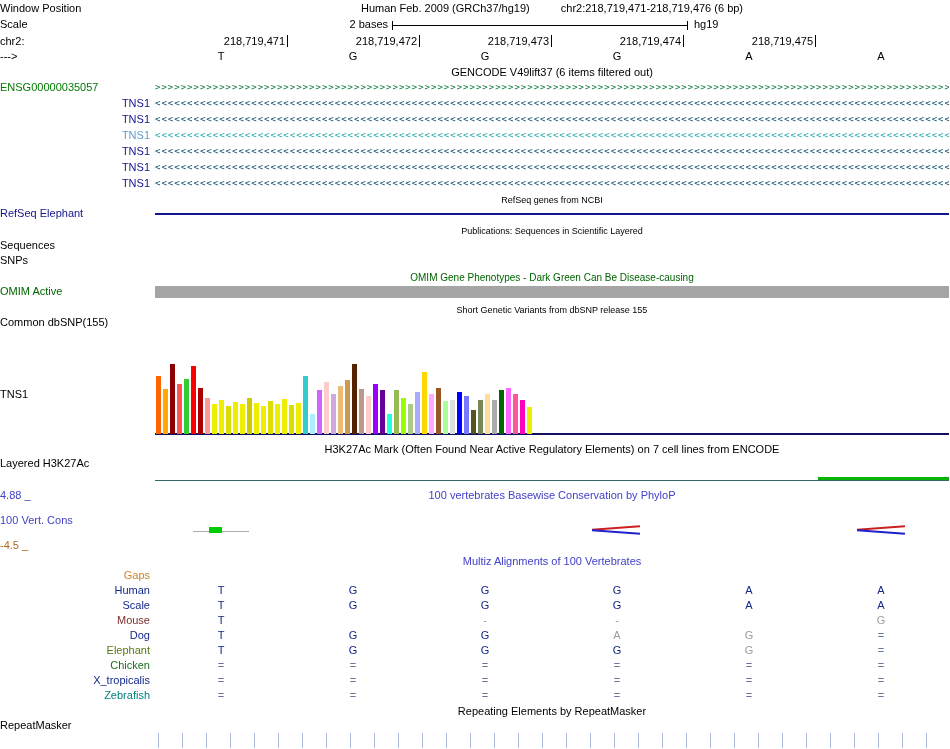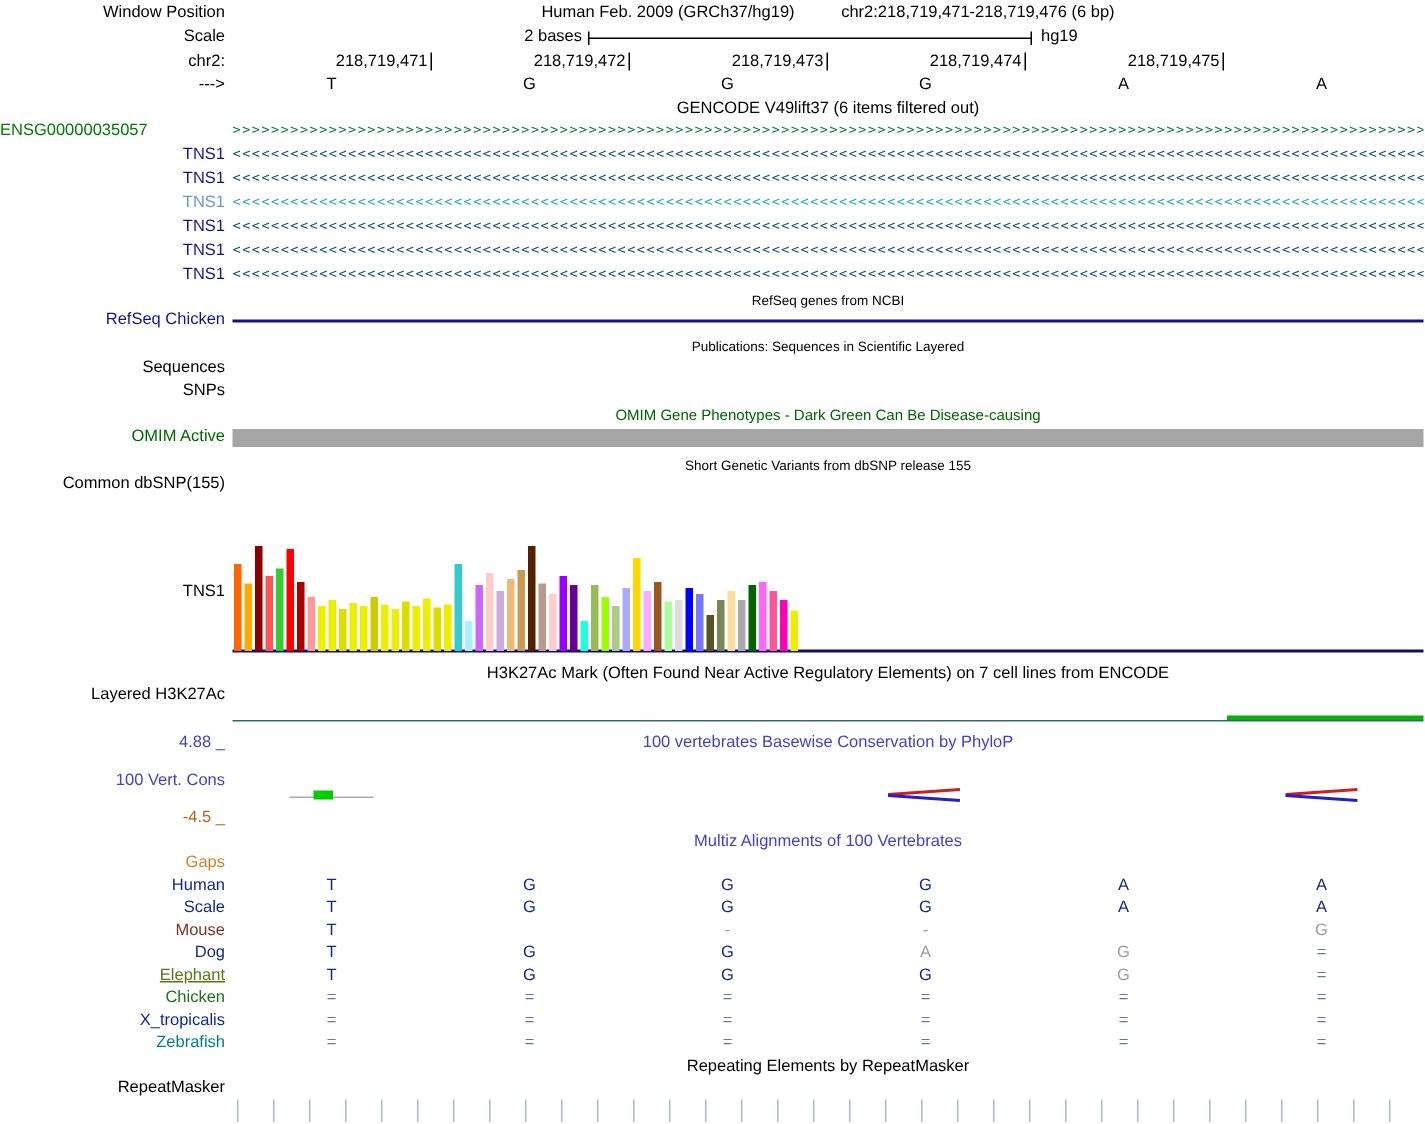--- a/index.html
+++ b/index.html
@@ -1,19 +1,19 @@
 <!DOCTYPE html>
 <html><head>
 <meta charset="utf-8">
 <style>
   *{margin:0;padding:0;box-sizing:border-box}
   html,body{background:#fff}
   body{width:950px;height:749px;font-family:"Liberation Sans","DejaVu Sans",sans-serif;color:#000}
   #browser{position:relative;width:950px;height:749px;overflow:hidden;background:#fff}
-  .gl{position:absolute;left:0;width:150px;text-align:right;font-size:11px;line-height:13px;white-space:nowrap;color:#000}
+  .gl{position:absolute;left:0;width:150px;text-align:left;font-size:11px;line-height:13px;white-space:nowrap;color:#000}
   .ct{position:absolute;left:155px;width:794px;text-align:center;font-size:11px;line-height:13px;white-space:nowrap;color:#000}
   .ct.small{font-size:9px}
   .ct.mid{font-size:10px}
   .hdr-center{position:absolute;left:155px;width:794px;top:2px;text-align:center;font-size:11px;line-height:13px;white-space:nowrap}
   .hdr-center span{display:inline-block}
   .hdr-gap{margin-right:28px}
   .scale-line{position:absolute;height:1px;background:#000}
   .scale-line::before,.scale-line::after{content:"";position:absolute;width:1px;height:9px;top:-4px;background:#000}
   .scale-line::before{left:0}
   .scale-line::after{right:0}
@@ -36,21 +36,21 @@
   <div style="position:absolute;left:155px;top:18px;width:233px;text-align:right;font-size:11px;line-height:13px">2 bases</div>
   <div class="scale-line" style="left:392px;top:25px;width:296px"></div>
   <div style="position:absolute;left:694px;top:18px;font-size:11px;line-height:13px">hg19</div>
 
   <div class="gl" style="top:35px">chr2:</div>
   <div class="gl" style="top:50px">---&gt;</div>
 
   <div class="ct" style="top:66px">GENCODE V49lift37 (6 items filtered out)</div>
 
   <div class="ct small" style="top:194px">RefSeq genes from NCBI</div>
-  <div class="gl" style="top: 207px; color: rgb(20, 20, 140);">RefSeq Chicken</div>
+  <div class="gl" style="top: 207px; color: rgb(20, 20, 140);">RefSeq Elephant</div>
   <div class="bar" style="left: 155px; top: 213px; width: 794px; height: 2px; background: rgb(20, 20, 140);"></div>
 
   <div class="ct small" style="top:225px">Publications: Sequences in Scientific Layered</div>
   <div class="gl" style="top:239px">Sequences</div>
   <div class="gl" style="top:254px">SNPs</div>
 
   <div class="ct mid" style="top: 271px; color: rgb(0, 100, 0);">OMIM Gene Phenotypes - Dark Green Can Be Disease-causing</div>
   <div class="gl" style="top: 285px; color: rgb(0, 100, 0);">OMIM Active</div>
   <div class="bar" style="left: 155px; top: 286px; width: 794px; height: 12px; background: rgb(165, 165, 165);"></div>
 
@@ -185,21 +185,21 @@
     <div style="position: absolute; left: 419px; top: 614px; width: 132px; text-align: center; font-size: 11px; line-height: 13px; color: rgb(156, 156, 156);">-</div>
     <div style="position: absolute; left: 551px; top: 614px; width: 132px; text-align: center; font-size: 11px; line-height: 13px; color: rgb(156, 156, 156);">-</div>
     <div style="position: absolute; left: 815px; top: 614px; width: 132px; text-align: center; font-size: 11px; line-height: 13px; color: rgb(156, 156, 156);">G</div>
     <div style="position: absolute; left: 0px; top: 629px; width: 150px; text-align: right; font-size: 11px; line-height: 13px; color: rgb(20, 40, 140); white-space: nowrap;">Dog</div>
     <div style="position: absolute; left: 155px; top: 629px; width: 132px; text-align: center; font-size: 11px; line-height: 13px; color: rgb(20, 40, 140);">T</div>
     <div style="position: absolute; left: 287px; top: 629px; width: 132px; text-align: center; font-size: 11px; line-height: 13px; color: rgb(20, 40, 140);">G</div>
     <div style="position: absolute; left: 419px; top: 629px; width: 132px; text-align: center; font-size: 11px; line-height: 13px; color: rgb(20, 40, 140);">G</div>
     <div style="position: absolute; left: 551px; top: 629px; width: 132px; text-align: center; font-size: 11px; line-height: 13px; color: rgb(156, 156, 156);">A</div>
     <div style="position: absolute; left: 683px; top: 629px; width: 132px; text-align: center; font-size: 11px; line-height: 13px; color: rgb(156, 156, 156);">G</div>
     <div style="position: absolute; left: 815px; top: 629px; width: 132px; text-align: center; font-size: 11px; line-height: 13px; color: rgb(102, 119, 153);">=</div>
-    <div style="position: absolute; left: 0px; top: 644px; width: 150px; text-align: right; font-size: 11px; line-height: 13px; color: rgb(86, 120, 20); white-space: nowrap; text-decoration: underline;">Elephant</div>
+    <div style="position: absolute; left: 0px; top: 644px; width: 150px; text-align: right; font-size: 11px; line-height: 13px; color: rgb(86, 120, 20); white-space: nowrap;">Elephant</div>
     <div style="position: absolute; left: 155px; top: 644px; width: 132px; text-align: center; font-size: 11px; line-height: 13px; color: rgb(20, 40, 140);">T</div>
     <div style="position: absolute; left: 287px; top: 644px; width: 132px; text-align: center; font-size: 11px; line-height: 13px; color: rgb(20, 40, 140);">G</div>
     <div style="position: absolute; left: 419px; top: 644px; width: 132px; text-align: center; font-size: 11px; line-height: 13px; color: rgb(20, 40, 140);">G</div>
     <div style="position: absolute; left: 551px; top: 644px; width: 132px; text-align: center; font-size: 11px; line-height: 13px; color: rgb(20, 40, 140);">G</div>
     <div style="position: absolute; left: 683px; top: 644px; width: 132px; text-align: center; font-size: 11px; line-height: 13px; color: rgb(156, 156, 156);">G</div>
     <div style="position: absolute; left: 815px; top: 644px; width: 132px; text-align: center; font-size: 11px; line-height: 13px; color: rgb(102, 119, 153);">=</div>
     <div style="position: absolute; left: 0px; top: 659px; width: 150px; text-align: right; font-size: 11px; line-height: 13px; color: rgb(30, 110, 30); white-space: nowrap;">Chicken</div>
     <div style="position: absolute; left: 155px; top: 659px; width: 132px; text-align: center; font-size: 11px; line-height: 13px; color: rgb(102, 119, 153);">=</div>
     <div style="position: absolute; left: 287px; top: 659px; width: 132px; text-align: center; font-size: 11px; line-height: 13px; color: rgb(102, 119, 153);">=</div>
     <div style="position: absolute; left: 419px; top: 659px; width: 132px; text-align: center; font-size: 11px; line-height: 13px; color: rgb(102, 119, 153);">=</div>

